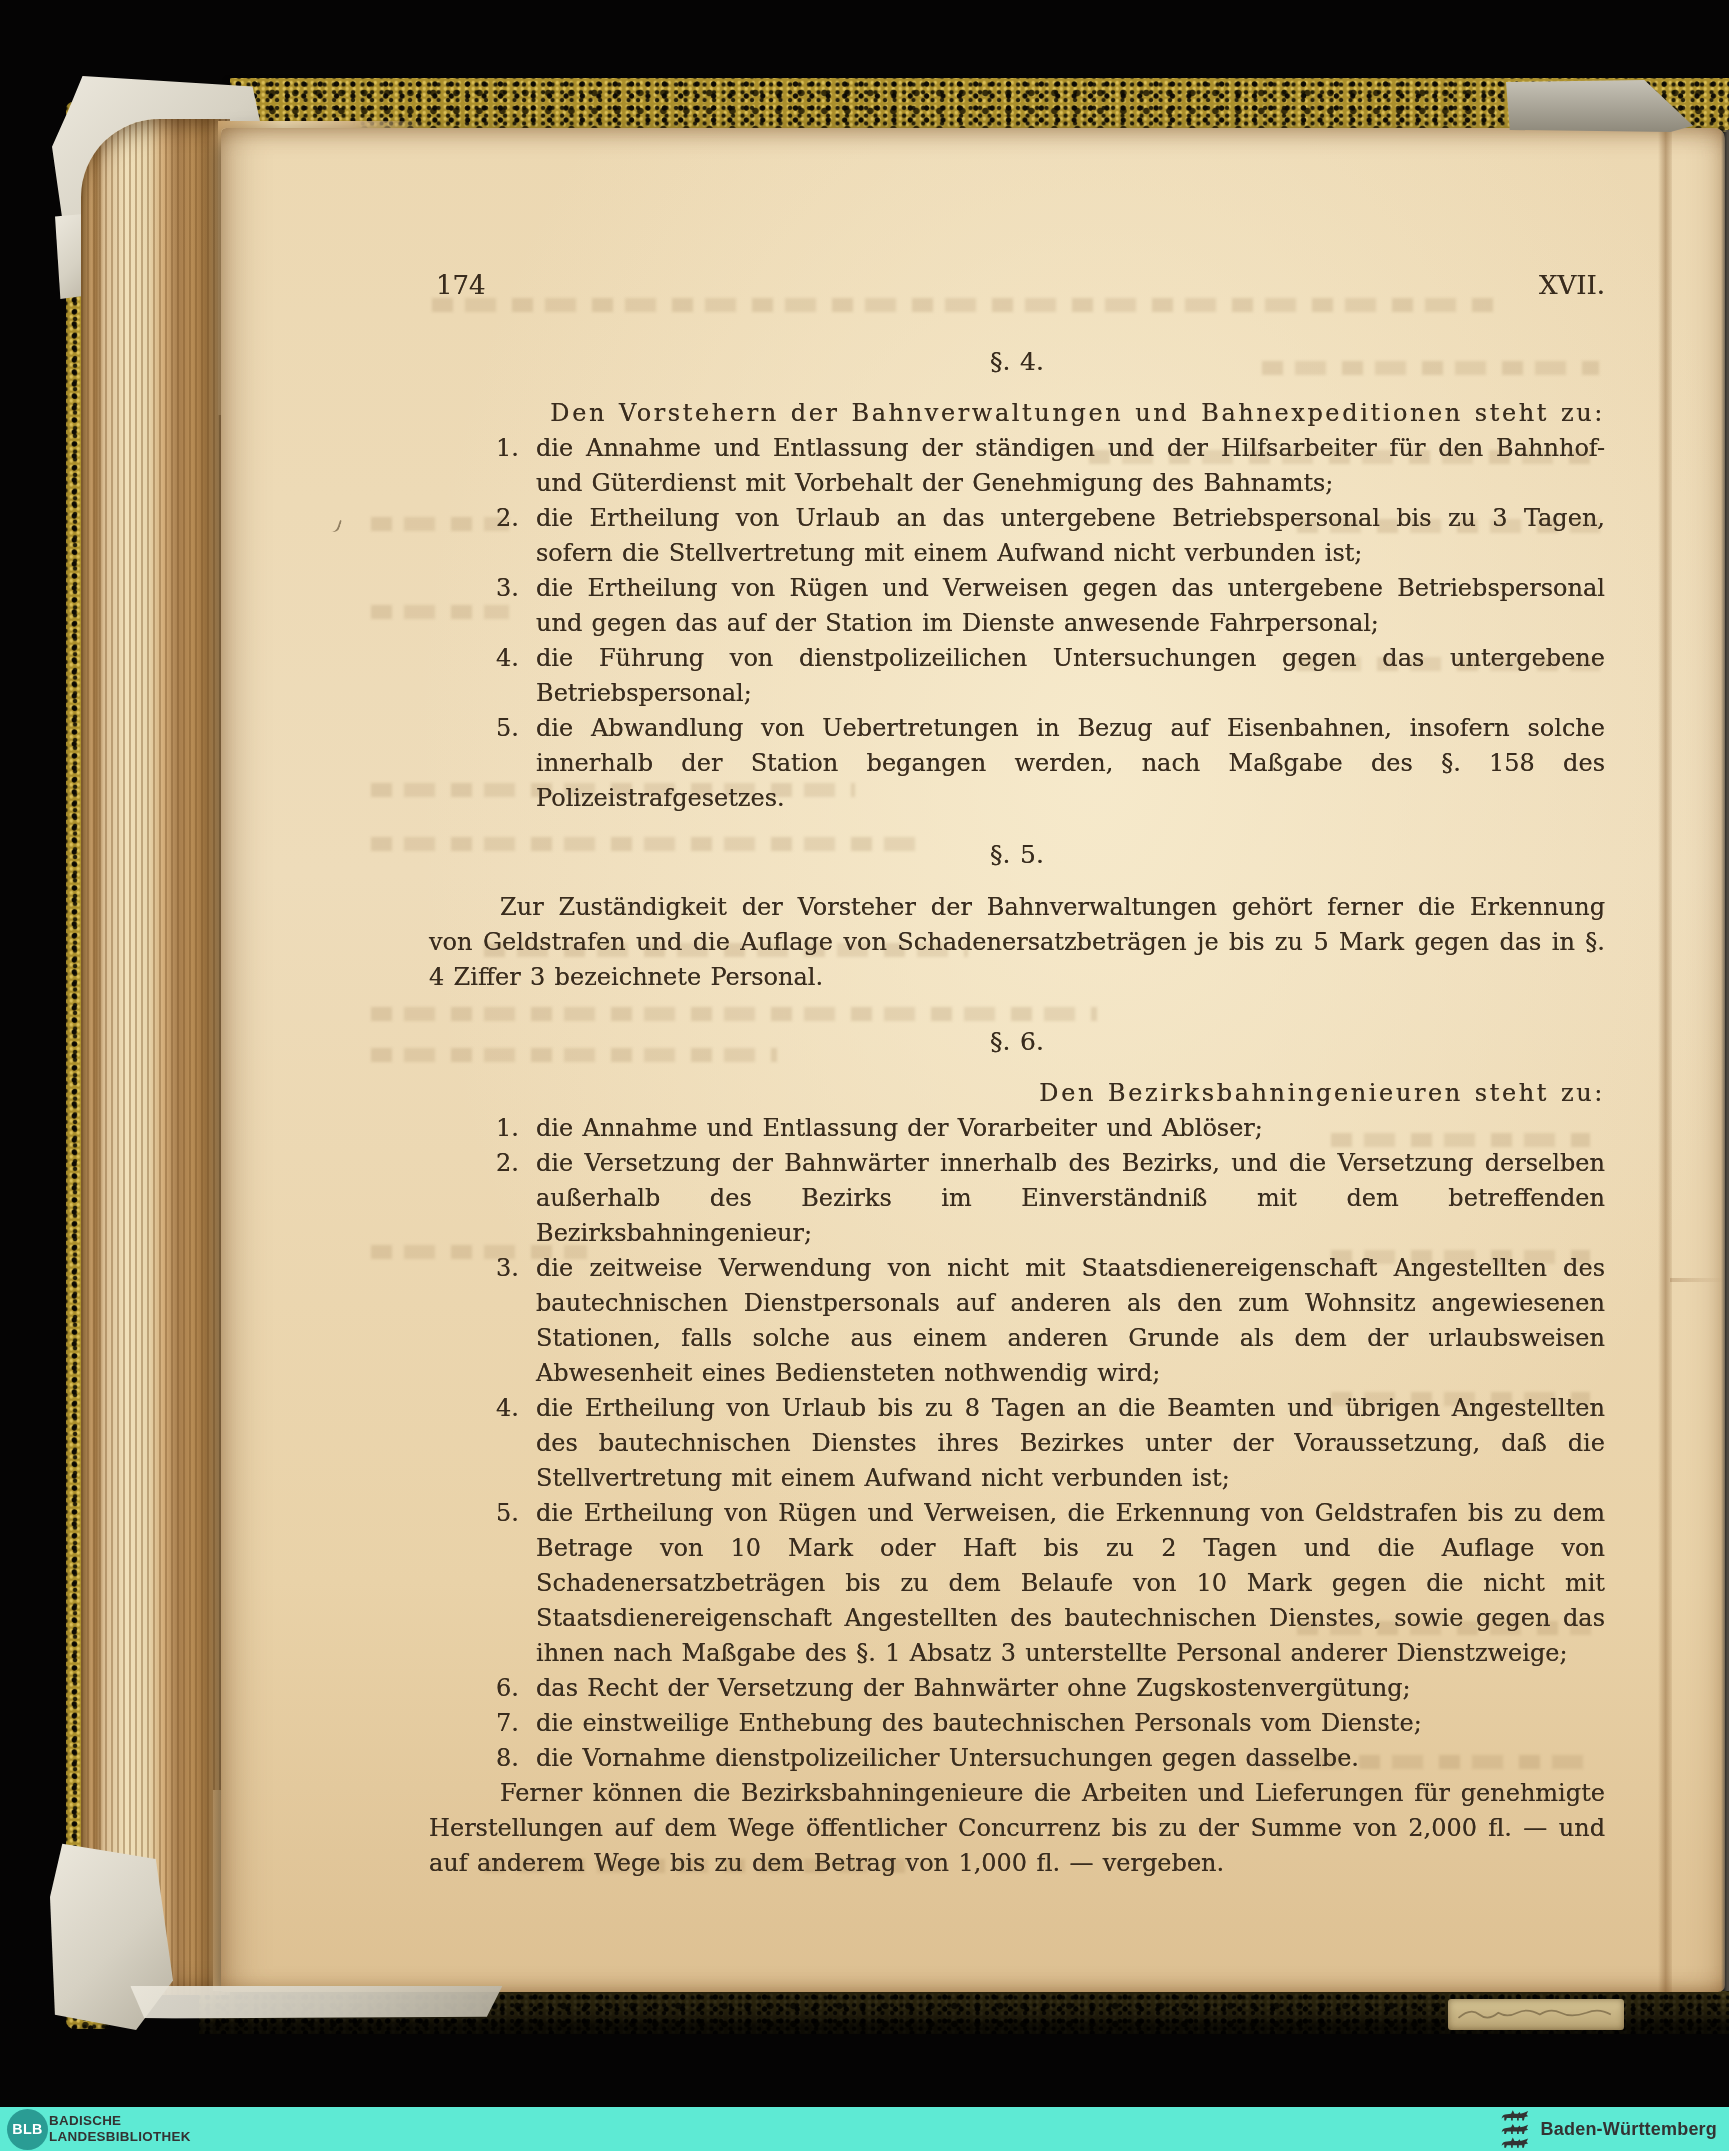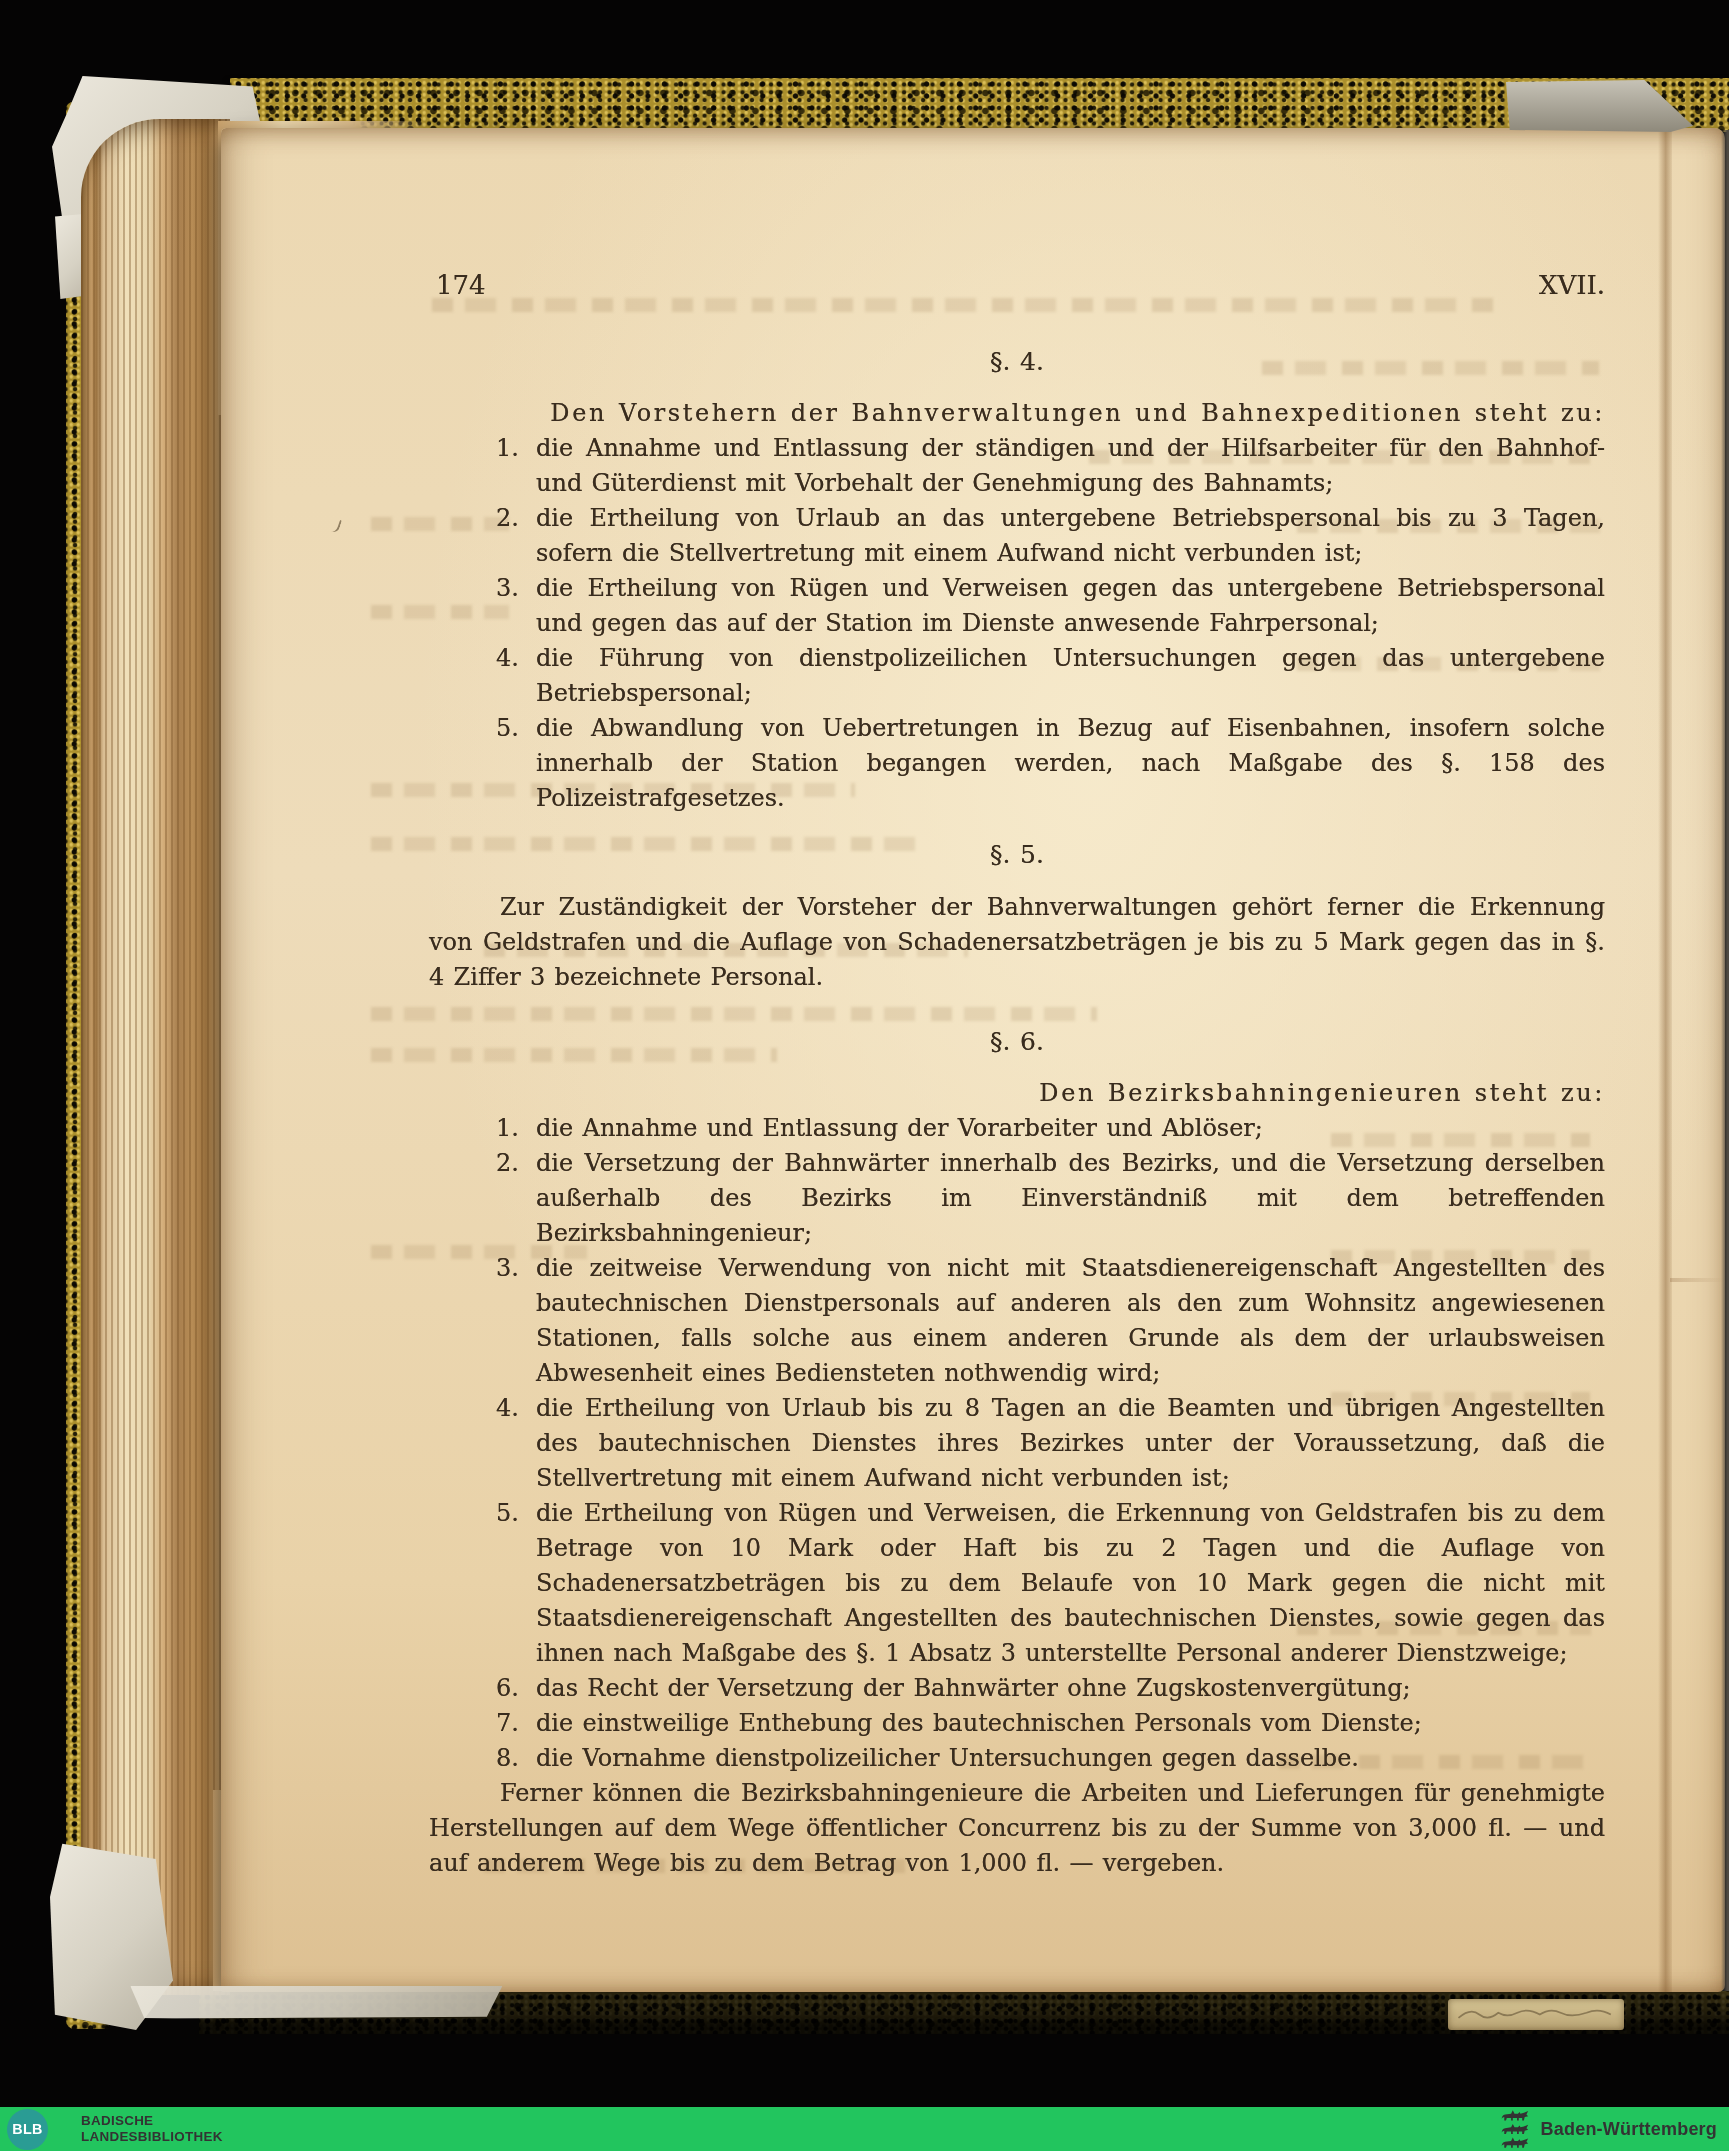--- a/index.html
+++ b/index.html
@@ -187,37 +187,37 @@
           <ol class="items">
             <li class="item"><span class="num">1.</span>die Annahme und Entlassung der Vorarbeiter und Ablöser;</li>
             <li class="item"><span class="num">2.</span>die Versetzung der Bahnwärter innerhalb des Bezirks, und die Versetzung derselben außerhalb des Bezirks im Einverständniß mit dem betreffenden Bezirksbahningenieur;</li>
             <li class="item"><span class="num">3.</span>die zeitweise Verwendung von nicht mit Staatsdienereigenschaft Angestellten des bautechnischen Dienstpersonals auf anderen als den zum Wohnsitz angewiesenen Stationen, falls solche aus einem anderen Grunde als dem der urlaubsweisen Abwesenheit eines Bediensteten nothwendig wird;</li>
             <li class="item"><span class="num">4.</span>die Ertheilung von Urlaub bis zu 8 Tagen an die Beamten und übrigen Angestellten des bautechnischen Dienstes ihres Bezirkes unter der Voraussetzung, daß die Stellvertretung mit einem Aufwand nicht verbunden ist;</li>
             <li class="item"><span class="num">5.</span>die Ertheilung von Rügen und Verweisen, die Erkennung von Geldstrafen bis zu dem Betrage von 10 Mark oder Haft bis zu 2 Tagen und die Auflage von Schadenersatzbeträgen bis zu dem Belaufe von 10 Mark gegen die nicht mit Staatsdienereigenschaft Angestellten des bautechnischen Dienstes, sowie gegen das ihnen nach Maßgabe des §. 1 Absatz 3 unterstellte Personal anderer Dienstzweige;</li>
             <li class="item"><span class="num">6.</span>das Recht der Versetzung der Bahnwärter ohne Zugskostenvergütung;</li>
             <li class="item"><span class="num">7.</span>die einstweilige Enthebung des bautechnischen Personals vom Dienste;</li>
             <li class="item"><span class="num">8.</span>die Vornahme dienstpolizeilicher Untersuchungen gegen dasselbe.</li>
           </ol>
-          <div class="para">Ferner können die Bezirksbahningenieure die Arbeiten und Lieferungen für genehmigte Herstellungen auf dem Wege öffentlicher Concurrenz bis zu der Summe von 3,000 fl. — und auf anderem Wege bis zu dem Betrag von 1,000 fl. — vergeben.</div>
+          <div class="para">Ferner können die Bezirksbahningenieure die Arbeiten und Lieferungen für genehmigte Herstellungen auf dem Wege öffentlicher Concurrenz bis zu der Summe von 2,000 fl. — und auf anderem Wege bis zu dem Betrag von 1,000 fl. — vergeben.</div>
         </div>
       </div>
   </div>
 </div>
 
 <div class="right-edge"></div>
 <div class="whitepaper wp-bottomleft"></div>
 <div class="whitepaper wp-bottomstrip"></div>
 <div class="whitepaper wp-topright"></div>
 <div class="label-bottomright">
   <svg width="161" height="21" viewBox="0 0 186 24">
     <path d="M4 16 q14 -12 24 -4 t22 -2 q10 6 22 0 t26 2 q12 -8 24 -2 t30 0 q14 -6 28 2" stroke="#5a4a2e" stroke-width="2" fill="none"></path>
   </svg>
 </div>
 
-<div class="footer" style="background: #22c55e; gap: 32px;">
+<div class="footer" style="background: #5eead4;">
   <div class="blb-circle" style="background: rgb(42, 156, 148);">
     <span>BLB</span>
   </div>
   <div class="blb-name" style="color: rgb(51, 51, 51);">
     <div>BADISCHE</div>
     <div>LANDESBIBLIOTHEK</div>
   </div>
   <div class="bw-group">
     <svg width="29" height="40" viewBox="0 0 34 46">
       <g id="lion" fill="#333">

